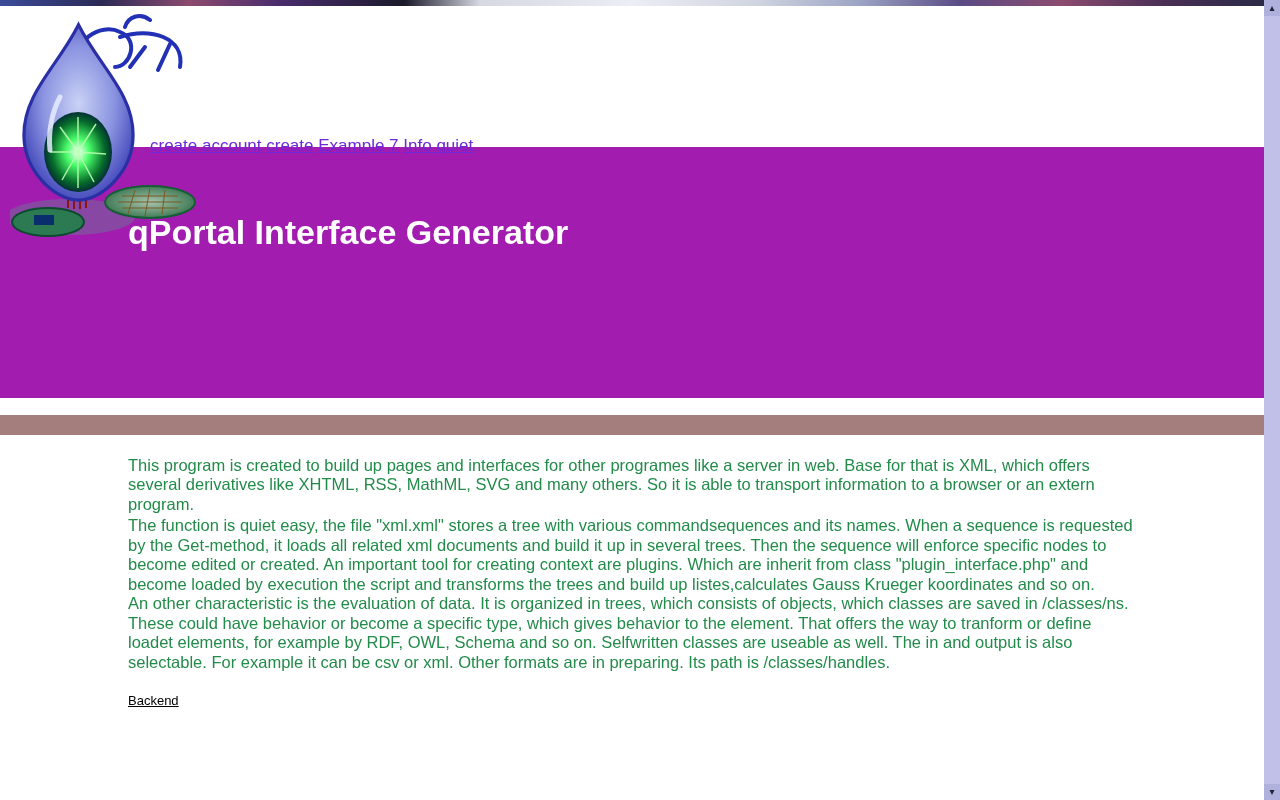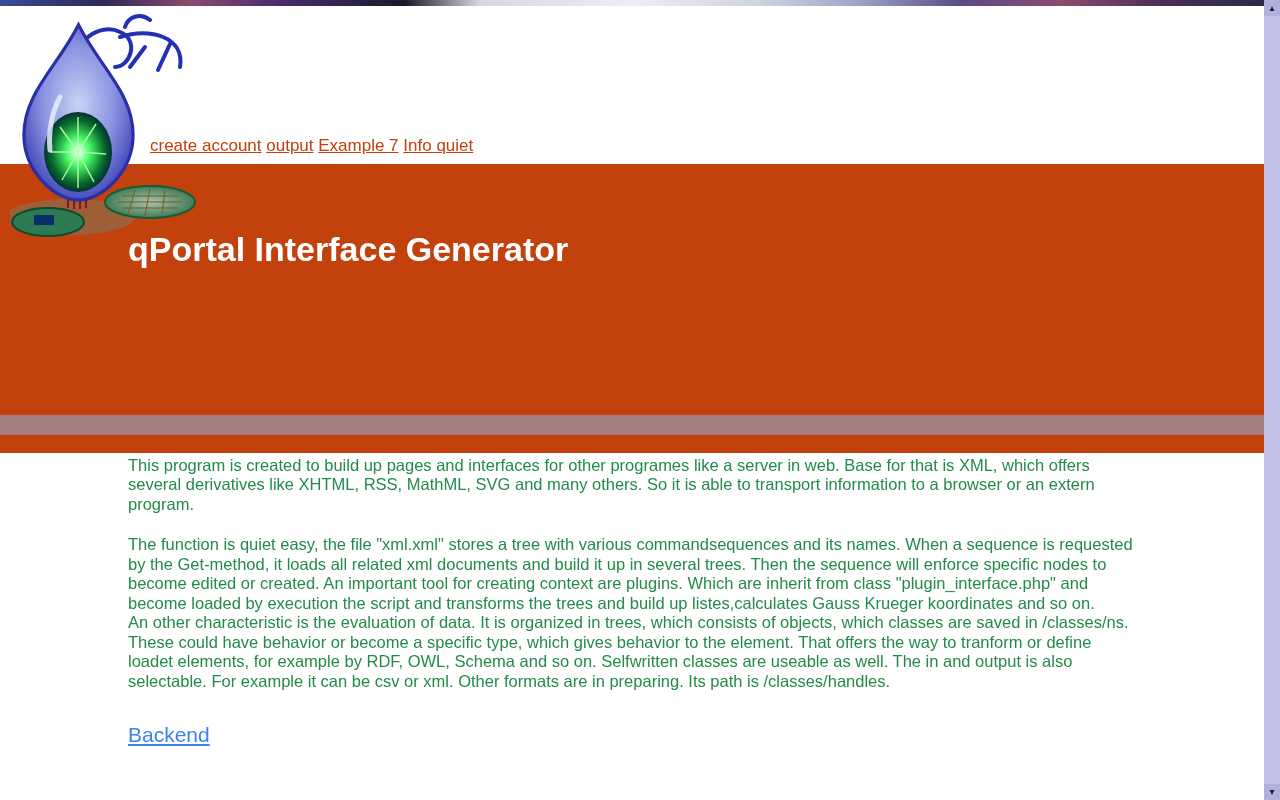--- a/index.html
+++ b/index.html
@@ -54,31 +54,31 @@
   }
 
   .nav-row {
     position: absolute;
     left: 150px;
     top: 136px;
     font-size: 17px;
     z-index: 11;
   }
   .nav-row a {
-    color: #c2410c;
+    color: #6d28d9;
     text-decoration: underline;
   }
 
   .hero {
     position: absolute;
     left: 0;
-    top: 164px;
+    top: 147px;
     width: calc(100% - 16px);
-    height: 289px;
-    background: #c2410c;
+    height: 251px;
+    background: #a21caf;
   }
   .hero-shadow {
     position: absolute;
     left: 0;
     top: 415px;
     width: calc(100% - 16px);
     height: 20px;
     background: #a47d7d;
   }
   .hero h1 {
@@ -92,26 +92,26 @@
 
   .body-text {
     position: absolute;
     left: 128px;
     top: 456px;
     width: 1010px;
     color: #228b4a;
     font-size: 16.5px;
     line-height: 1.18;
   }
-  .body-text p { margin-bottom: 21px; }
-  .body-text p:last-of-type { margin-bottom: 32px; }
+  .body-text p { margin-bottom: 2px; }
+  .body-text p:last-of-type { margin-bottom: 18px; }
   .backend-link {
-    color: #3b82f6;
+    color: #000000;
     text-decoration: underline;
-    font-size: 21px;
+    font-size: 13px;
   }
 </style>
 </head>
 <body>
 
 <div class="viewport">
 
   <div class="top-decoration"></div>
 
   <div class="logo-area">
@@ -181,21 +181,21 @@
         <line x1="68" y1="140" x2="68" y2="105"></line>
         <line x1="68" y1="140" x2="68" y2="176"></line>
       </g>
 
       <path d="M50 85 C42 100, 38 120, 40 138" stroke="#e6ecff" stroke-width="5" fill="none" stroke-linecap="round" opacity="0.85"></path>
     </svg>
   </div>
 
   <div class="nav-row">
     <a href="#">create account</a>
-    <a href="#">output</a>
+    <a href="#">create</a>
     <a href="#">Example 7</a>
     <a href="#">Info quiet</a>
   </div>
 
   <div class="hero">
     <h1>qPortal Interface Generator</h1>
   </div>
   <div class="hero-shadow"></div>
 
   <div class="body-text">

